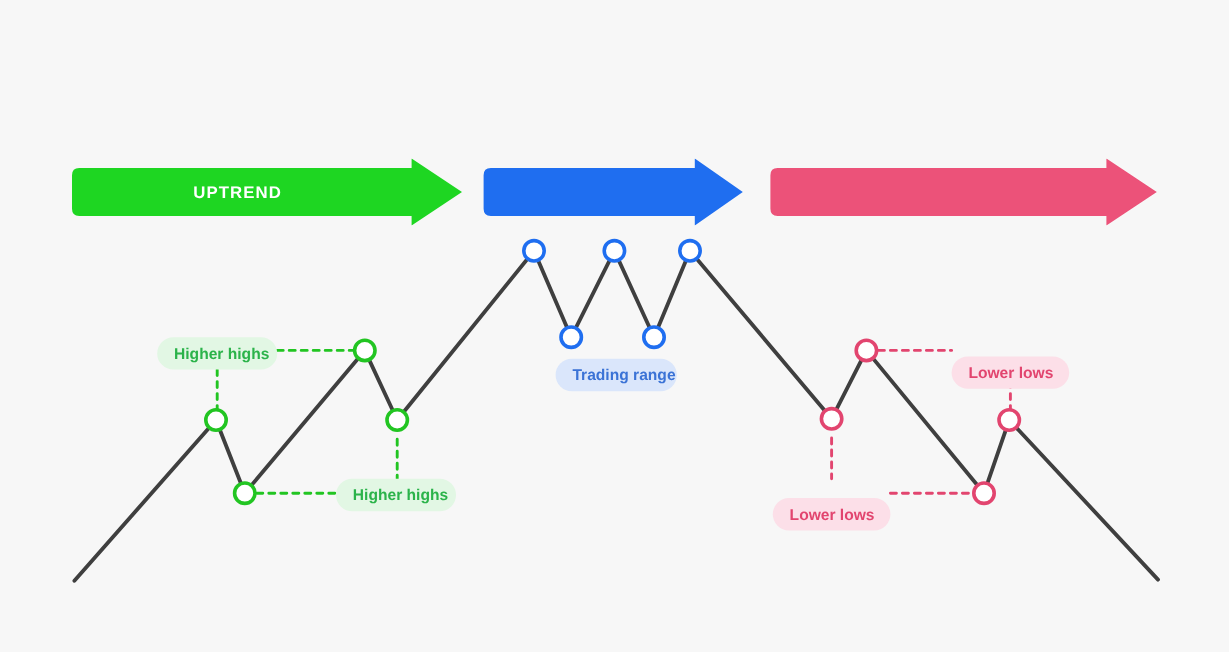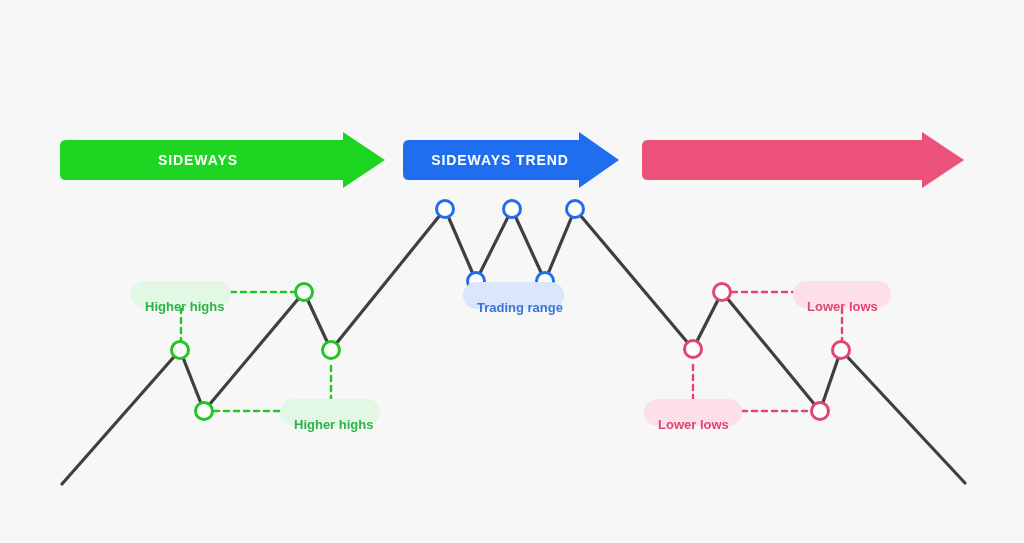--- a/index.html
+++ b/index.html
@@ -66,50 +66,50 @@
   }
   .pill {
     position: absolute;
     height: 27px;
     line-height: 27px;
     border-radius: 14px;
     font-size: 13px;
     font-weight: bold;
     text-align: center;
     white-space: nowrap;
-    padding: 12px 14px;
+    padding: 0 14px;
     box-sizing: border-box;
   }
   .pill-green {
     background: #e2f7e4;
     color: #2bb34a;
   }
   .pill-blue {
     background: #dae6fb;
     color: #3b73d6;
   }
   .pill-pink {
     background: #fcdfe8;
     color: #e2456f;
+    margin-top: 16px;
   }
 </style>
 </head>
 <body>
 
 <div id="stage">
 
 
   <div class="arrow-band">
     <svg class="arrow" id="arrow-svg" width="1024" height="56">
         <path d="M 66 8 L 343 8 L 343 0 L 385 28 L 343 56 L 343 48 L 66 48 Q 60 48 60 42 L 60 14 Q 60 8 66 8 Z" fill="#1ed622"></path>
         <path d="M 409 8 L 579 8 L 579 0 L 619 28 L 579 56 L 579 48 L 409 48 Q 403 48 403 42 L 403 14 Q 403 8 409 8 Z" fill="#1f6ef0"></path>
         <path d="M 648 8 L 922 8 L 922 0 L 964 28 L 922 56 L 922 48 L 648 48 Q 642 48 642 42 L 642 14 Q 642 8 648 8 Z" fill="#ec5279"></path>
       </svg>
-    <div class="arrow-label" id="lbl-0" style="left: 48px; width: 300px;">SIDEWAYS</div>
-    <div class="arrow-label" id="lbl-1" style="left: 350px; width: 300px;">SIDEWAYS TREND</div>
+    <div class="arrow-label" id="lbl-0" style="left: 48px; width: 300px;">UPTREND</div>
   </div>
 
   <svg id="chart-svg" viewBox="0 0 1024 543">
       <path d="M62 484 L180 350 L204 411 L304 292 L331 350 L445 209 L476 281 L512 209 L545 281 L575 209 L693 349 L722 292 L820 411 L841 350 L965 483" fill="none" stroke="#3f3f3f" stroke-width="3.2" stroke-linecap="round" stroke-linejoin="round"></path>
       <line stroke="#22c522" stroke-width="2.4" stroke-dasharray="5 5" stroke-linecap="round" x1="231" x2="304" y1="292" y2="292"></line>
       <line stroke="#22c522" stroke-width="2.4" stroke-dasharray="5 5" stroke-linecap="round" x1="181" x2="181" y1="308" y2="350"></line>
       <line stroke="#22c522" stroke-width="2.4" stroke-dasharray="5 5" stroke-linecap="round" x1="204" x2="280" y1="411" y2="411"></line>
       <line stroke="#22c522" stroke-width="2.4" stroke-dasharray="5 5" stroke-linecap="round" x1="331" x2="331" y1="366" y2="399"></line>
       <line stroke="#e2456f" stroke-width="2.4" stroke-dasharray="5 5" stroke-linecap="round" x1="722" x2="793" y1="292" y2="292"></line>
       <line stroke="#e2456f" stroke-width="2.4" stroke-dasharray="5 5" stroke-linecap="round" x1="842" x2="842" y1="308" y2="350"></line>
@@ -126,18 +126,18 @@
       <circle cx="575" cy="209" r="8.5" fill="#ffffff" stroke="#1f6ef0" stroke-width="3"></circle>
       <circle cx="693" cy="349" r="8.5" fill="#ffffff" stroke="#e2456f" stroke-width="3"></circle>
       <circle cx="722" cy="292" r="8.5" fill="#ffffff" stroke="#e2456f" stroke-width="3"></circle>
       <circle cx="820" cy="411" r="8.5" fill="#ffffff" stroke="#e2456f" stroke-width="3"></circle>
       <circle cx="841" cy="350" r="8.5" fill="#ffffff" stroke="#e2456f" stroke-width="3"></circle>
     </svg>
 
   <div id="annotation-layer">
       <div class="pill pill-green" style="left: 131px; top: 281px; width: 100px;">Higher highs</div>
       <div class="pill pill-green" style="left: 280px; top: 399px; width: 100px;">Higher highs</div>
-      <div class="pill pill-blue" style="left: 463px; top: 282px; width: 101px;">Trading range</div>
+      <div class="pill pill-blue" style="left: 463px; top: 299px; width: 101px;">Trading range</div>
       <div class="pill pill-pink" style="left: 793px; top: 281px; width: 98px;">Lower lows</div>
       <div class="pill pill-pink" style="left: 644px; top: 399px; width: 98px;">Lower lows</div>
     </div>
 
 </div>
 
 </body></html>

